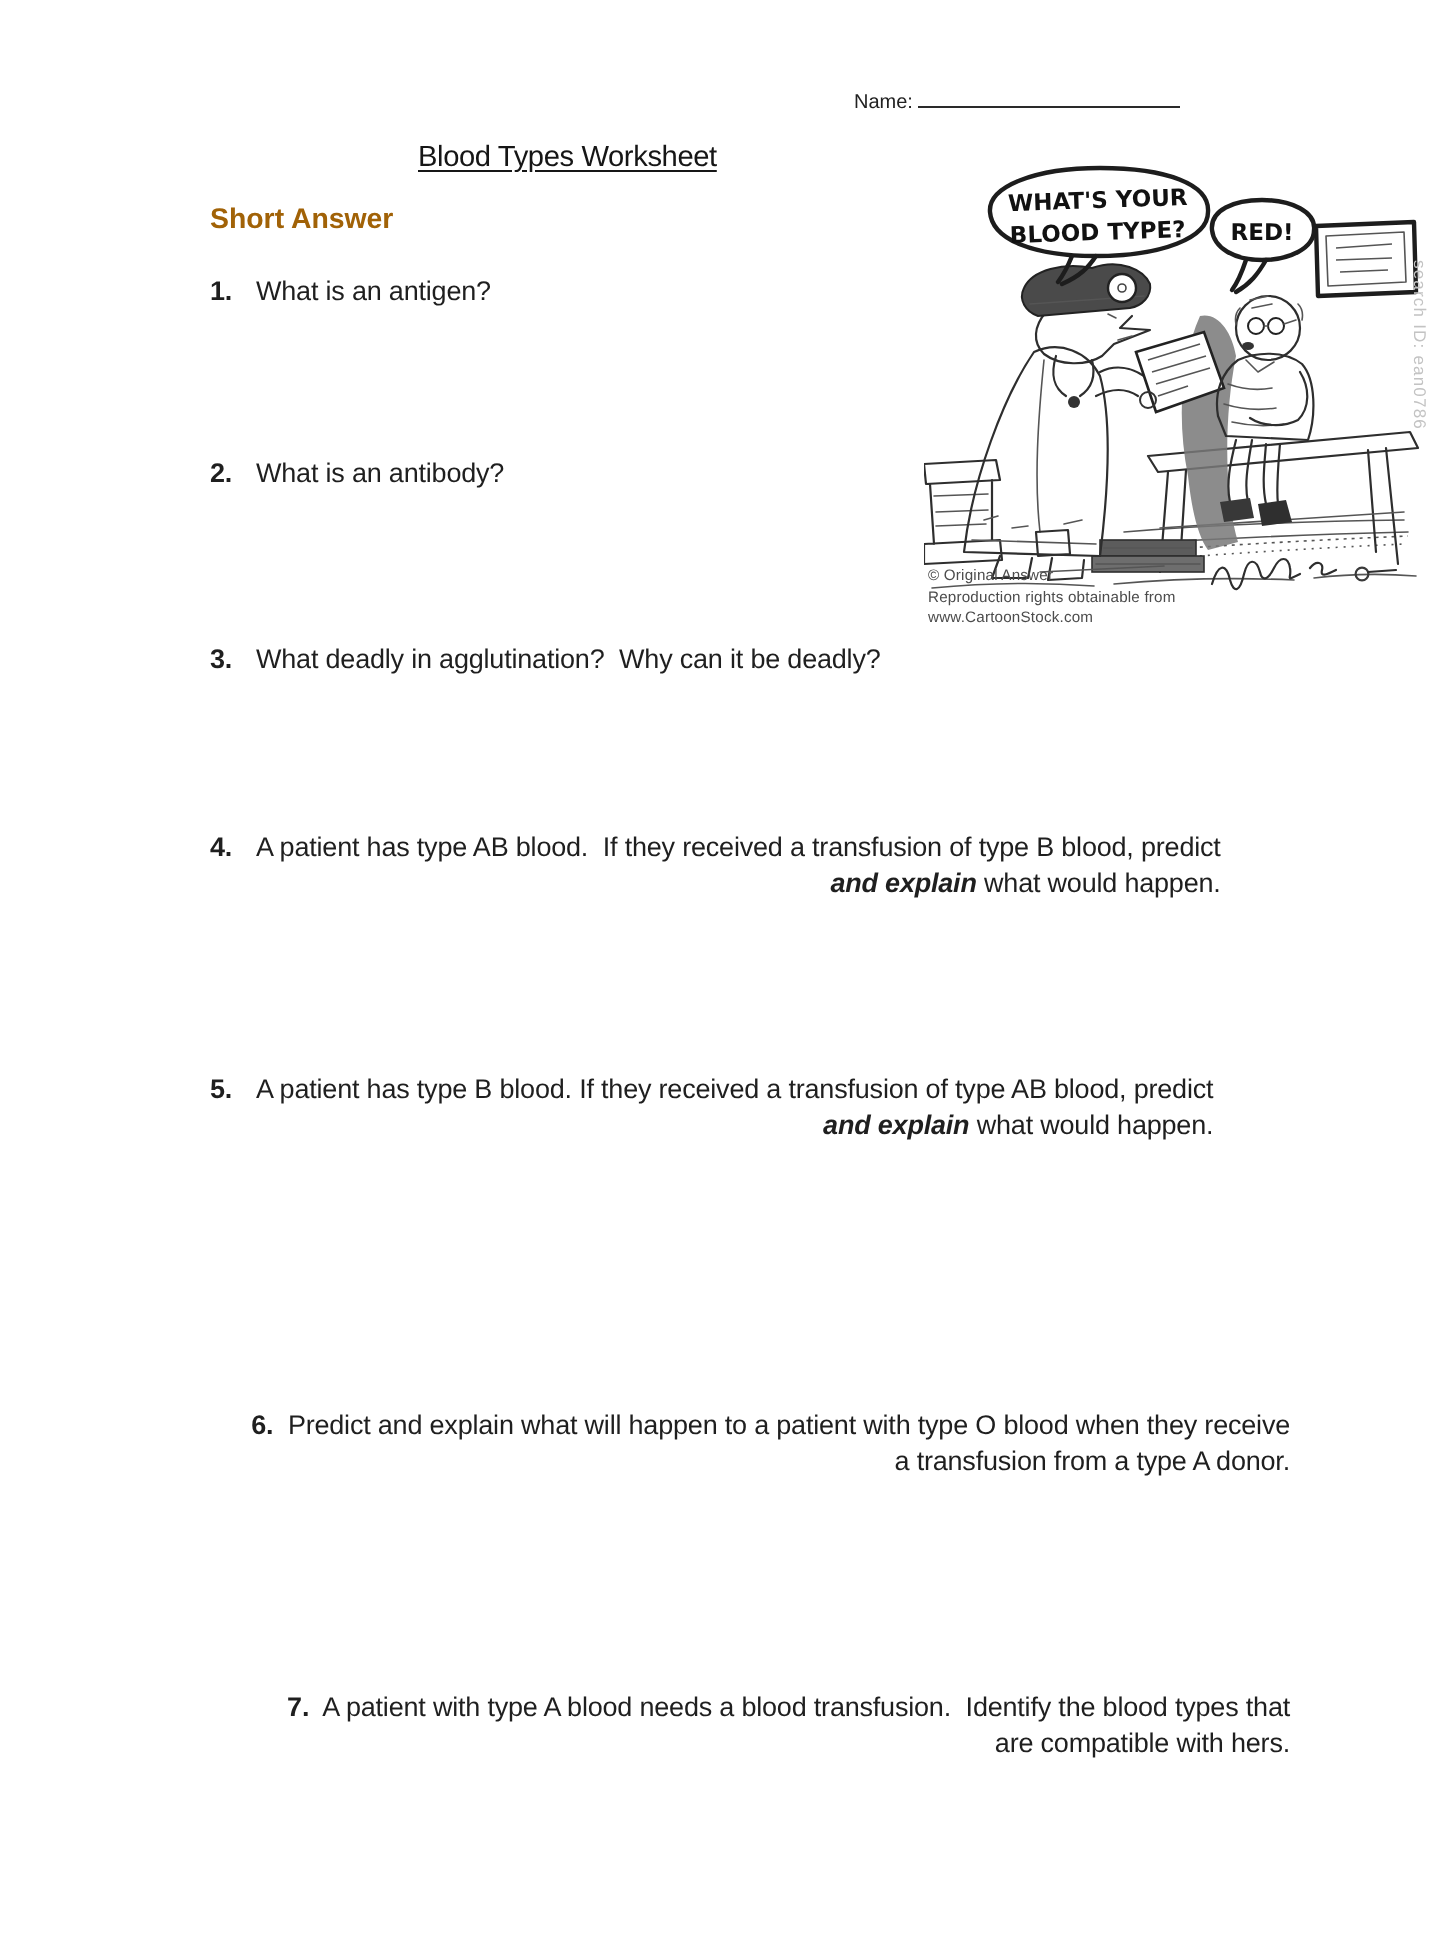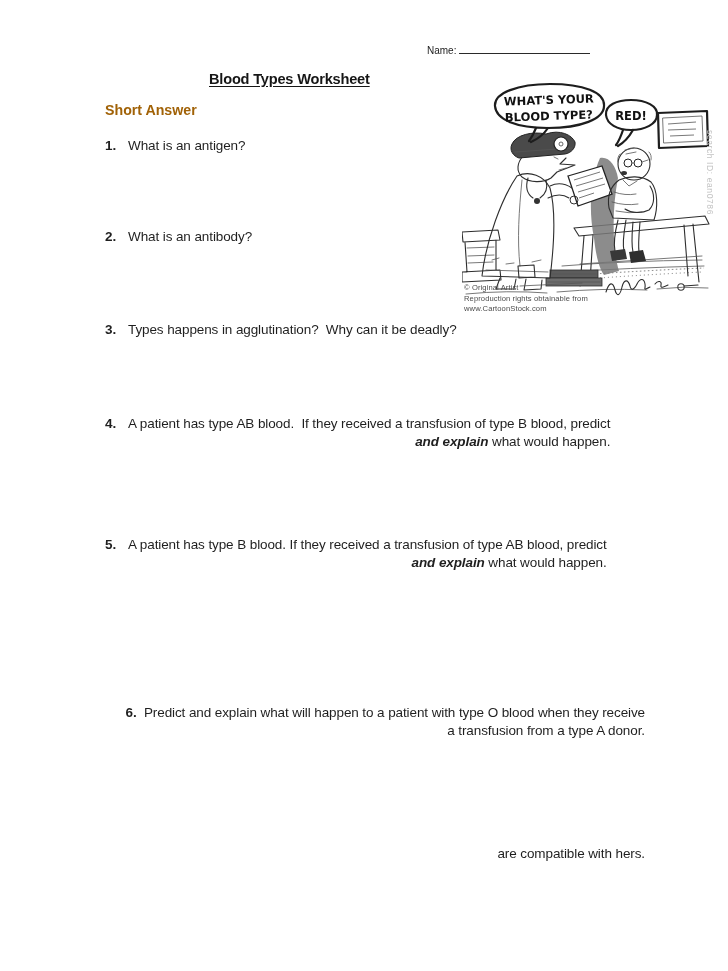--- a/index.html
+++ b/index.html
@@ -5,21 +5,21 @@
   html,body { margin:0; padding:0; background:#ffffff; }
   #page {
     position:relative; width:728px; height:971px; background:#ffffff;
     font-family:"Liberation Sans", sans-serif; color:#1c1c1c; overflow:hidden;
   }
   .abs { position:absolute; }
   
   #name-row { left:427px; top:40px; font-size:10px; color:#222; }
   #name-underline { display:inline-block; width:131px; height:13px; border-bottom:1.6px solid #2a2a2a; }
   #worksheet-title {
-    left:209px; top:71px; font-size:14.6px; font-weight:bold; letter-spacing:-0.2px;
+    left:209px; top:71px; font-size:14.6px; font-weight:normal; letter-spacing:-0.2px;
     text-decoration:underline; text-underline-offset:2px; color:#161616;
   }
   #section-heading { left:105px; top:102px; font-size:14.2px; font-weight:bold; color:#a16207; }
   
   .q { left:105px; font-size:13.5px; letter-spacing:-0.1px; line-height:18px; color:#1f1f1f; }
   .q-hang { display:flex; }
   .q-num { font-weight:bold; width:23px; flex:none; white-space:pre; }
   .q-line { white-space:pre;text-align:right; }
   .q-flow { width:540px;margin-top:28px; }
   .q-num-inline { font-weight:bold; }
@@ -56,21 +56,21 @@
   <div id="q1" class="abs q q-hang">
     <span class="q-num">1.</span>
     <span class="q-line">What is an antigen?</span>
   </div>
   <div id="q2" class="abs q q-hang">
     <span class="q-num">2.</span>
     <span class="q-line">What is an antibody?</span>
   </div>
   <div id="q3" class="abs q q-hang">
     <span class="q-num">3.</span>
-    <span class="q-line">Types happens in agglutination?  Why can it be deadly?</span>
+    <span class="q-line">What deadly in agglutination?  Why can it be deadly?</span>
   </div>
 
   <div id="q4" class="abs q q-hang">
     <span class="q-num">4.</span>
     <span>
       <div class="q-line">A patient has type AB blood.  If they received a transfusion of type B blood, predict</div>
       <div class="q-line"><span class="em">and explain</span><span> what would happen.</span></div>
     </span>
   </div>
   <div id="q5" class="abs q q-hang">
@@ -79,20 +79,21 @@
       <div class="q-line">A patient has type B blood. If they received a transfusion of type AB blood, predict</div>
       <div class="q-line"><span class="em">and explain</span><span> what would happen.</span></div>
     </span>
   </div>
 
   <div id="q6" class="abs q q-flow">
     <div class="q-line"><span class="q-num-inline">6.</span><span>&nbsp; </span><span>Predict and explain what will happen to a patient with type O blood when they receive</span></div>
     <div class="q-line">a transfusion from a type A donor.</div>
   </div>
   <div id="q7" class="abs q q-flow">
+    <div class="q-line"><span class="q-num-inline">7.</span><span>&nbsp; </span><span>A patient with type A blood needs a blood transfusion.  Identify the blood types that</span></div>
     <div class="q-line">are compatible with hers.</div>
   </div>
 
   <div id="cartoon" class="abs">
     <svg width="252" height="240" viewBox="0 0 252 240">
 
       <g>
         <path class="sk thin" d="M4,214 Q45,210 85,213 M95,212 Q140,208 185,210 M195,209 Q220,206 246,208"></path>
         <path class="sk thin" d="M100,186 q60,-5 140,-6 M104,192 q60,-4 138,-6" stroke="#8a8a8a"></path>
         <path class="thin" d="M102,196 q70,-5 140,-8" stroke="#9a9a9a" fill="none" stroke-dasharray="1.5,2.5"></path>
@@ -178,20 +179,20 @@
       </g>
 
       <g>
         <path class="sk" d="M144,212 c3,-10 7,-11 9,-2 c2,7 5,6 7,-3 c2,-8 6,-8 8,-1 c1,5 4,4 7,-2 c3,-6 7,-6 8,0 c1,5 -3,7 5,3 m5,-3 c3,-4 7,-3 6,1 c-1,4 3,2 7,0" stroke="#3a3a3a"></path>
         <circle cx="219" cy="207" r="3.2" fill="none" stroke="#3a3a3a" stroke-width="1.1"></circle>
         <path class="sk" d="M222,206 l14,-1" stroke="#3a3a3a"></path>
         <path class="sk thin" d="M58,206 L120,203"></path>
       </g>
     </svg>
 
-    <div id="credit-1" class="credit">© Original Artist</div>
+    <div id="credit-1" class="credit">© Original Answer</div>
     <div id="credit-2" class="credit">Reproduction rights obtainable from</div>
     <div id="credit-3" class="credit">www.CartoonStock.com</div>
   </div>
 
   <div id="watermark" class="abs">search ID: ean0786</div>
 
 </div>
 
 </body></html>

